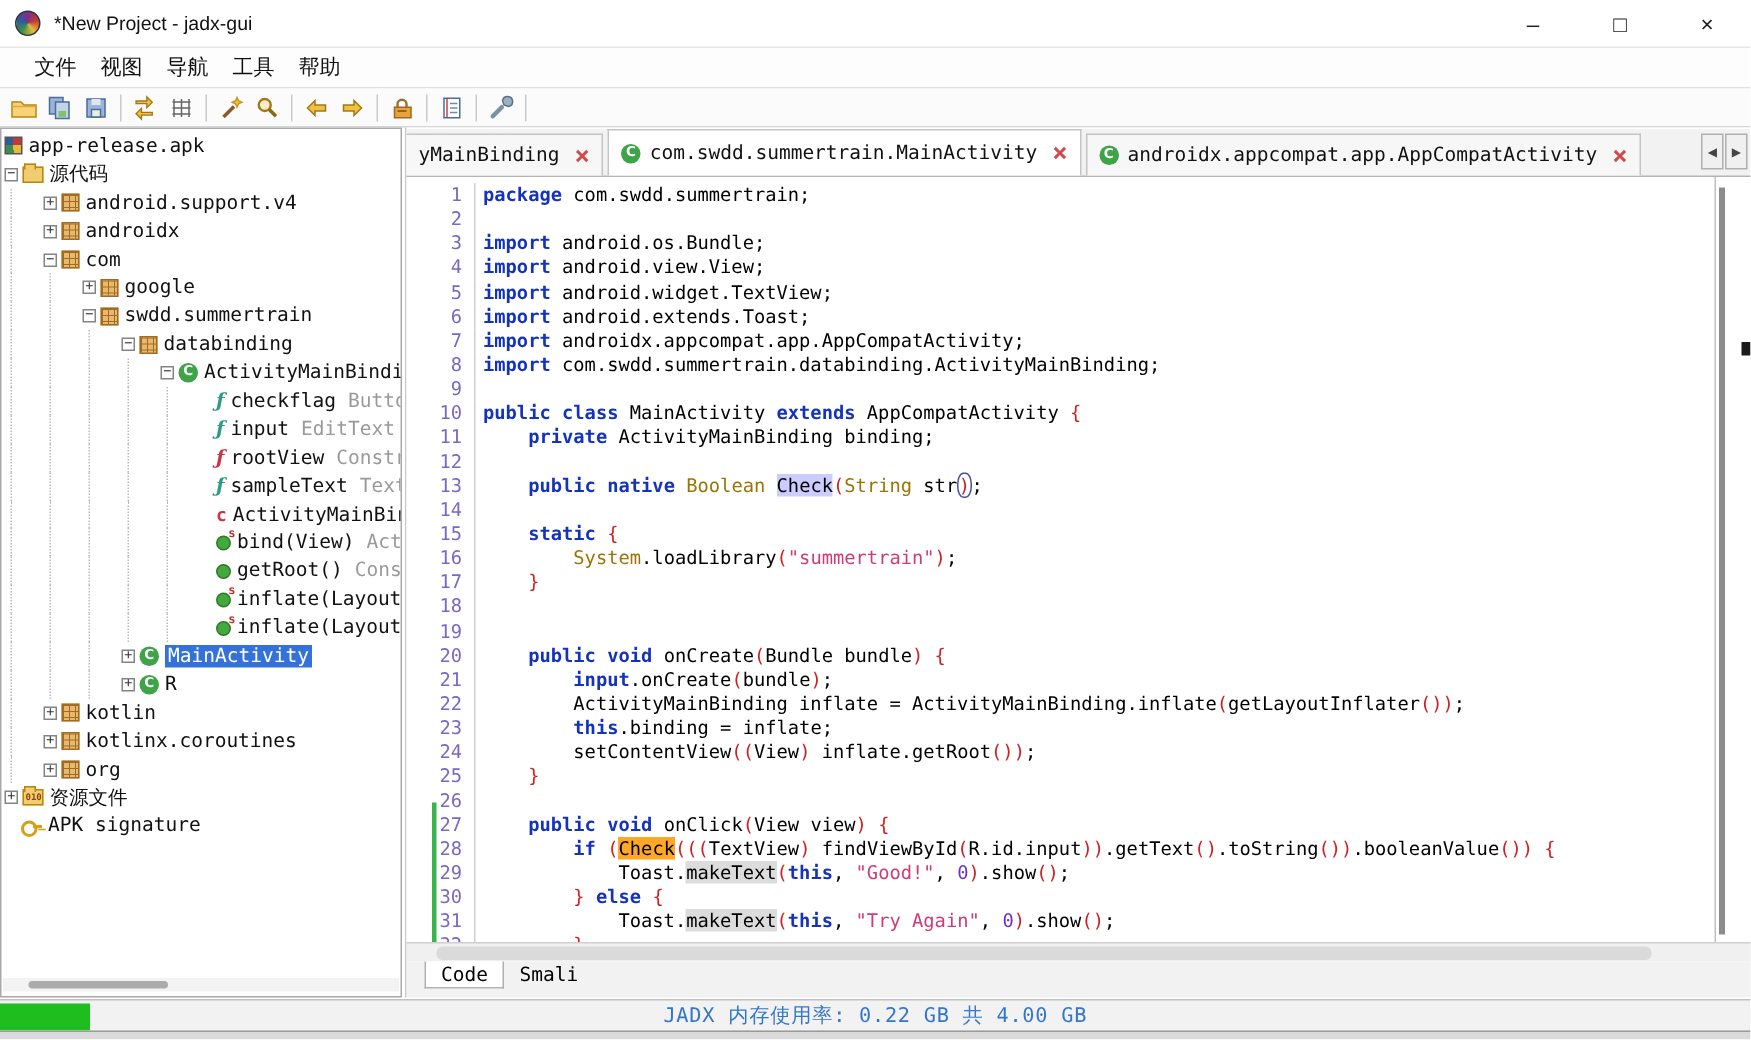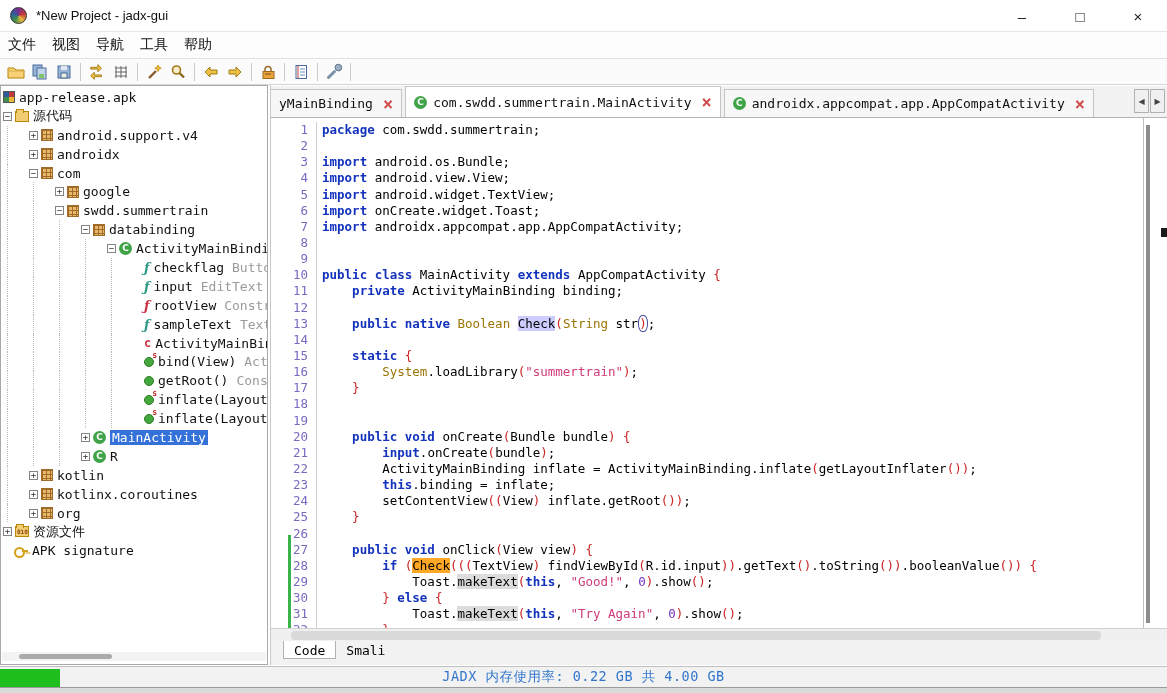--- a/index.html
+++ b/index.html
@@ -13,21 +13,21 @@
   .app-logo { width:17px; height:17px; border-radius:50%; margin:0 9px 0 10px;
     background:conic-gradient(#7b2d8e,#c03a3a,#e8b93c,#3c8e4a,#2d5c9e,#7b2d8e);
     border:1px solid #333; }
   .win-title { font-size:13px; color:#111; }
   .win-controls { position:absolute; right:0; top:0; height:32px; display:flex; }
   .win-btn { width:58px; height:32px; display:flex; align-items:center; justify-content:center;
     font-size:15px; color:#222; cursor:default; }
 
   
   .menubar { position:absolute; left:0; top:32px; width:1167px; height:27px; background:#fdfdfd;
-    border-bottom:1px solid #e0e0e0; display:flex; align-items:center; padding-left:0; }
+    border-bottom:1px solid #e0e0e0; display:flex; align-items:center; padding-left:15px; }
   .menu-item { font-size:14px; color:#111; padding:3px 8px; }
 
   
   .toolbar { position:absolute; left:0; top:59px; width:1167px; height:26px; background:#fbfbfb;
     border-bottom:1px solid #d5d5d5; display:flex; align-items:center; padding-left:4px; }
   .tb-icon { width:24px; height:22px; display:flex; align-items:center; justify-content:center; }
   .tb-sep { width:1px; height:18px; background:#c9c9c9; margin:0 4px; }
 
   
   .tree-panel { position:absolute; left:0; top:85px; width:268px; height:580px;
@@ -471,23 +471,23 @@
         </div>
       </div>
     <div class="code-wrap">
       <div class="green-strip"></div>
       <div class="code-lines" id="code">
           <div class="cl"><span class="gut">1</span><span class="src"><span class="tok-kw">package</span><span class="tok-pl"> com.swdd.summertrain;</span></span></div>
           <div class="cl"><span class="gut">2</span><span class="src"></span></div>
           <div class="cl"><span class="gut">3</span><span class="src"><span class="tok-kw">import</span><span class="tok-pl"> android.os.Bundle;</span></span></div>
           <div class="cl"><span class="gut">4</span><span class="src"><span class="tok-kw">import</span><span class="tok-pl"> android.view.View;</span></span></div>
           <div class="cl"><span class="gut">5</span><span class="src"><span class="tok-kw">import</span><span class="tok-pl"> android.widget.TextView;</span></span></div>
-          <div class="cl"><span class="gut">6</span><span class="src"><span class="tok-kw">import</span><span class="tok-pl"> onCreate.widget.Toast;</span></span></div>
+          <div class="cl"><span class="gut">6</span><span class="src"><span class="tok-kw">import</span><span class="tok-pl"> android.extends.Toast;</span></span></div>
           <div class="cl"><span class="gut">7</span><span class="src"><span class="tok-kw">import</span><span class="tok-pl"> androidx.appcompat.app.AppCompatActivity;</span></span></div>
-          <div class="cl"><span class="gut">8</span></div>
+          <div class="cl"><span class="gut">8</span><span class="src"><span class="tok-kw">import</span><span class="tok-pl"> com.swdd.summertrain.databinding.ActivityMainBinding;</span></span></div>
           <div class="cl"><span class="gut">9</span><span class="src"></span></div>
           <div class="cl"><span class="gut">10</span><span class="src"><span class="tok-kw">public class</span><span class="tok-pl"> MainActivity </span><span class="tok-kw">extends</span><span class="tok-pl"> AppCompatActivity </span><span class="tok-br">{</span></span></div>
           <div class="cl"><span class="gut">11</span><span class="src"><span class="tok-pl">    </span><span class="tok-kw">private</span><span class="tok-pl"> ActivityMainBinding binding;</span></span></div>
           <div class="cl"><span class="gut">12</span><span class="src"></span></div>
           <div class="cl"><span class="gut">13</span><span class="src"><span class="tok-pl">    </span><span class="tok-kw">public native</span><span class="tok-pl"> </span><span class="tok-ty">Boolean</span><span class="tok-pl"> </span><span class="tok-hlsel">Check</span><span class="tok-br">(</span><span class="tok-ty">String</span><span class="tok-pl"> str</span><span class="tok-match">)</span><span class="tok-pl">;</span></span></div>
           <div class="cl"><span class="gut">14</span><span class="src"></span></div>
           <div class="cl"><span class="gut">15</span><span class="src"><span class="tok-pl">    </span><span class="tok-kw">static</span><span class="tok-pl"> </span><span class="tok-br">{</span></span></div>
           <div class="cl"><span class="gut">16</span><span class="src"><span class="tok-pl">        </span><span class="tok-ty">System</span><span class="tok-pl">.loadLibrary</span><span class="tok-br">(</span><span class="tok-str">"summertrain"</span><span class="tok-br">)</span><span class="tok-pl">;</span></span></div>
           <div class="cl"><span class="gut">17</span><span class="src"><span class="tok-pl">    </span><span class="tok-br">}</span></span></div>
           <div class="cl"><span class="gut">18</span><span class="src"></span></div>

